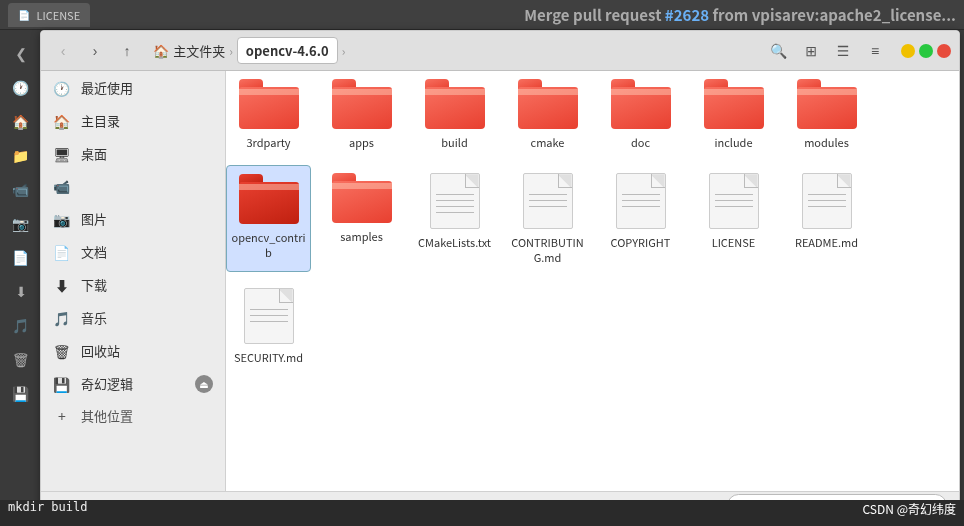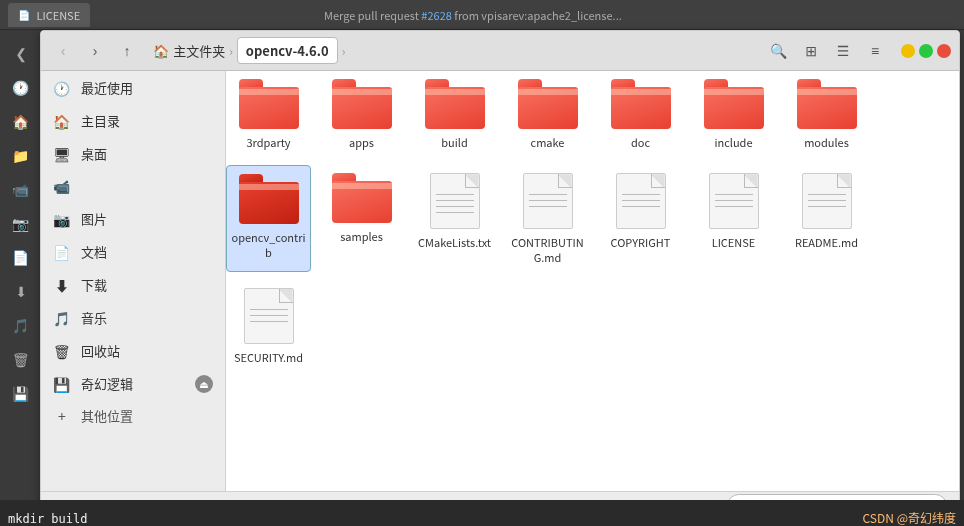--- a/index.html
+++ b/index.html
@@ -32,24 +32,25 @@
       border-radius: 4px 4px 0 0;
       padding: 4px 10px;
       font-size: 11px;
       color: #ccc;
       display: flex;
       align-items: center;
       gap: 6px;
     }
     .tab-icon { font-size: 10px; color: #aaa; }
     .title-bar-right {
-      font-size: 11px;
+      font-size: 15px;
       color: #aaa;
       flex: 2;
-      text-align: left;
+      text-align: right;
+      font-weight: bold;
     }
     .title-bar-right a { color: #6ab0f5; text-decoration: none; }
 
     
     .file-manager {
       position: absolute;
       top: 30px;
       left: 40px;
       width: 920px;
       height: 490px;
@@ -325,33 +326,33 @@
 
     
     .bottom-bar {
       position: absolute;
       bottom: 0;
       left: 0;
       right: 0;
       height: 26px;
       background: #2a2a2a;
       display: flex;
-      align-items: flex-end;
+      align-items: flex-start;
       padding: 0 8px;
       gap: 16px;
     }
     .terminal-text {
       font-family: monospace;
       font-size: 12px;
       color: #eee;
     }
     .bottom-right {
       margin-left: auto;
       font-size: 12px;
-      color: #fdba74;
+      color: #ffffff;
     }
 
     
     .left-edge {
       position: absolute;
       top: 30px;
       left: 0;
       width: 42px;
       height: 490px;
       background: #3a3a3a;

